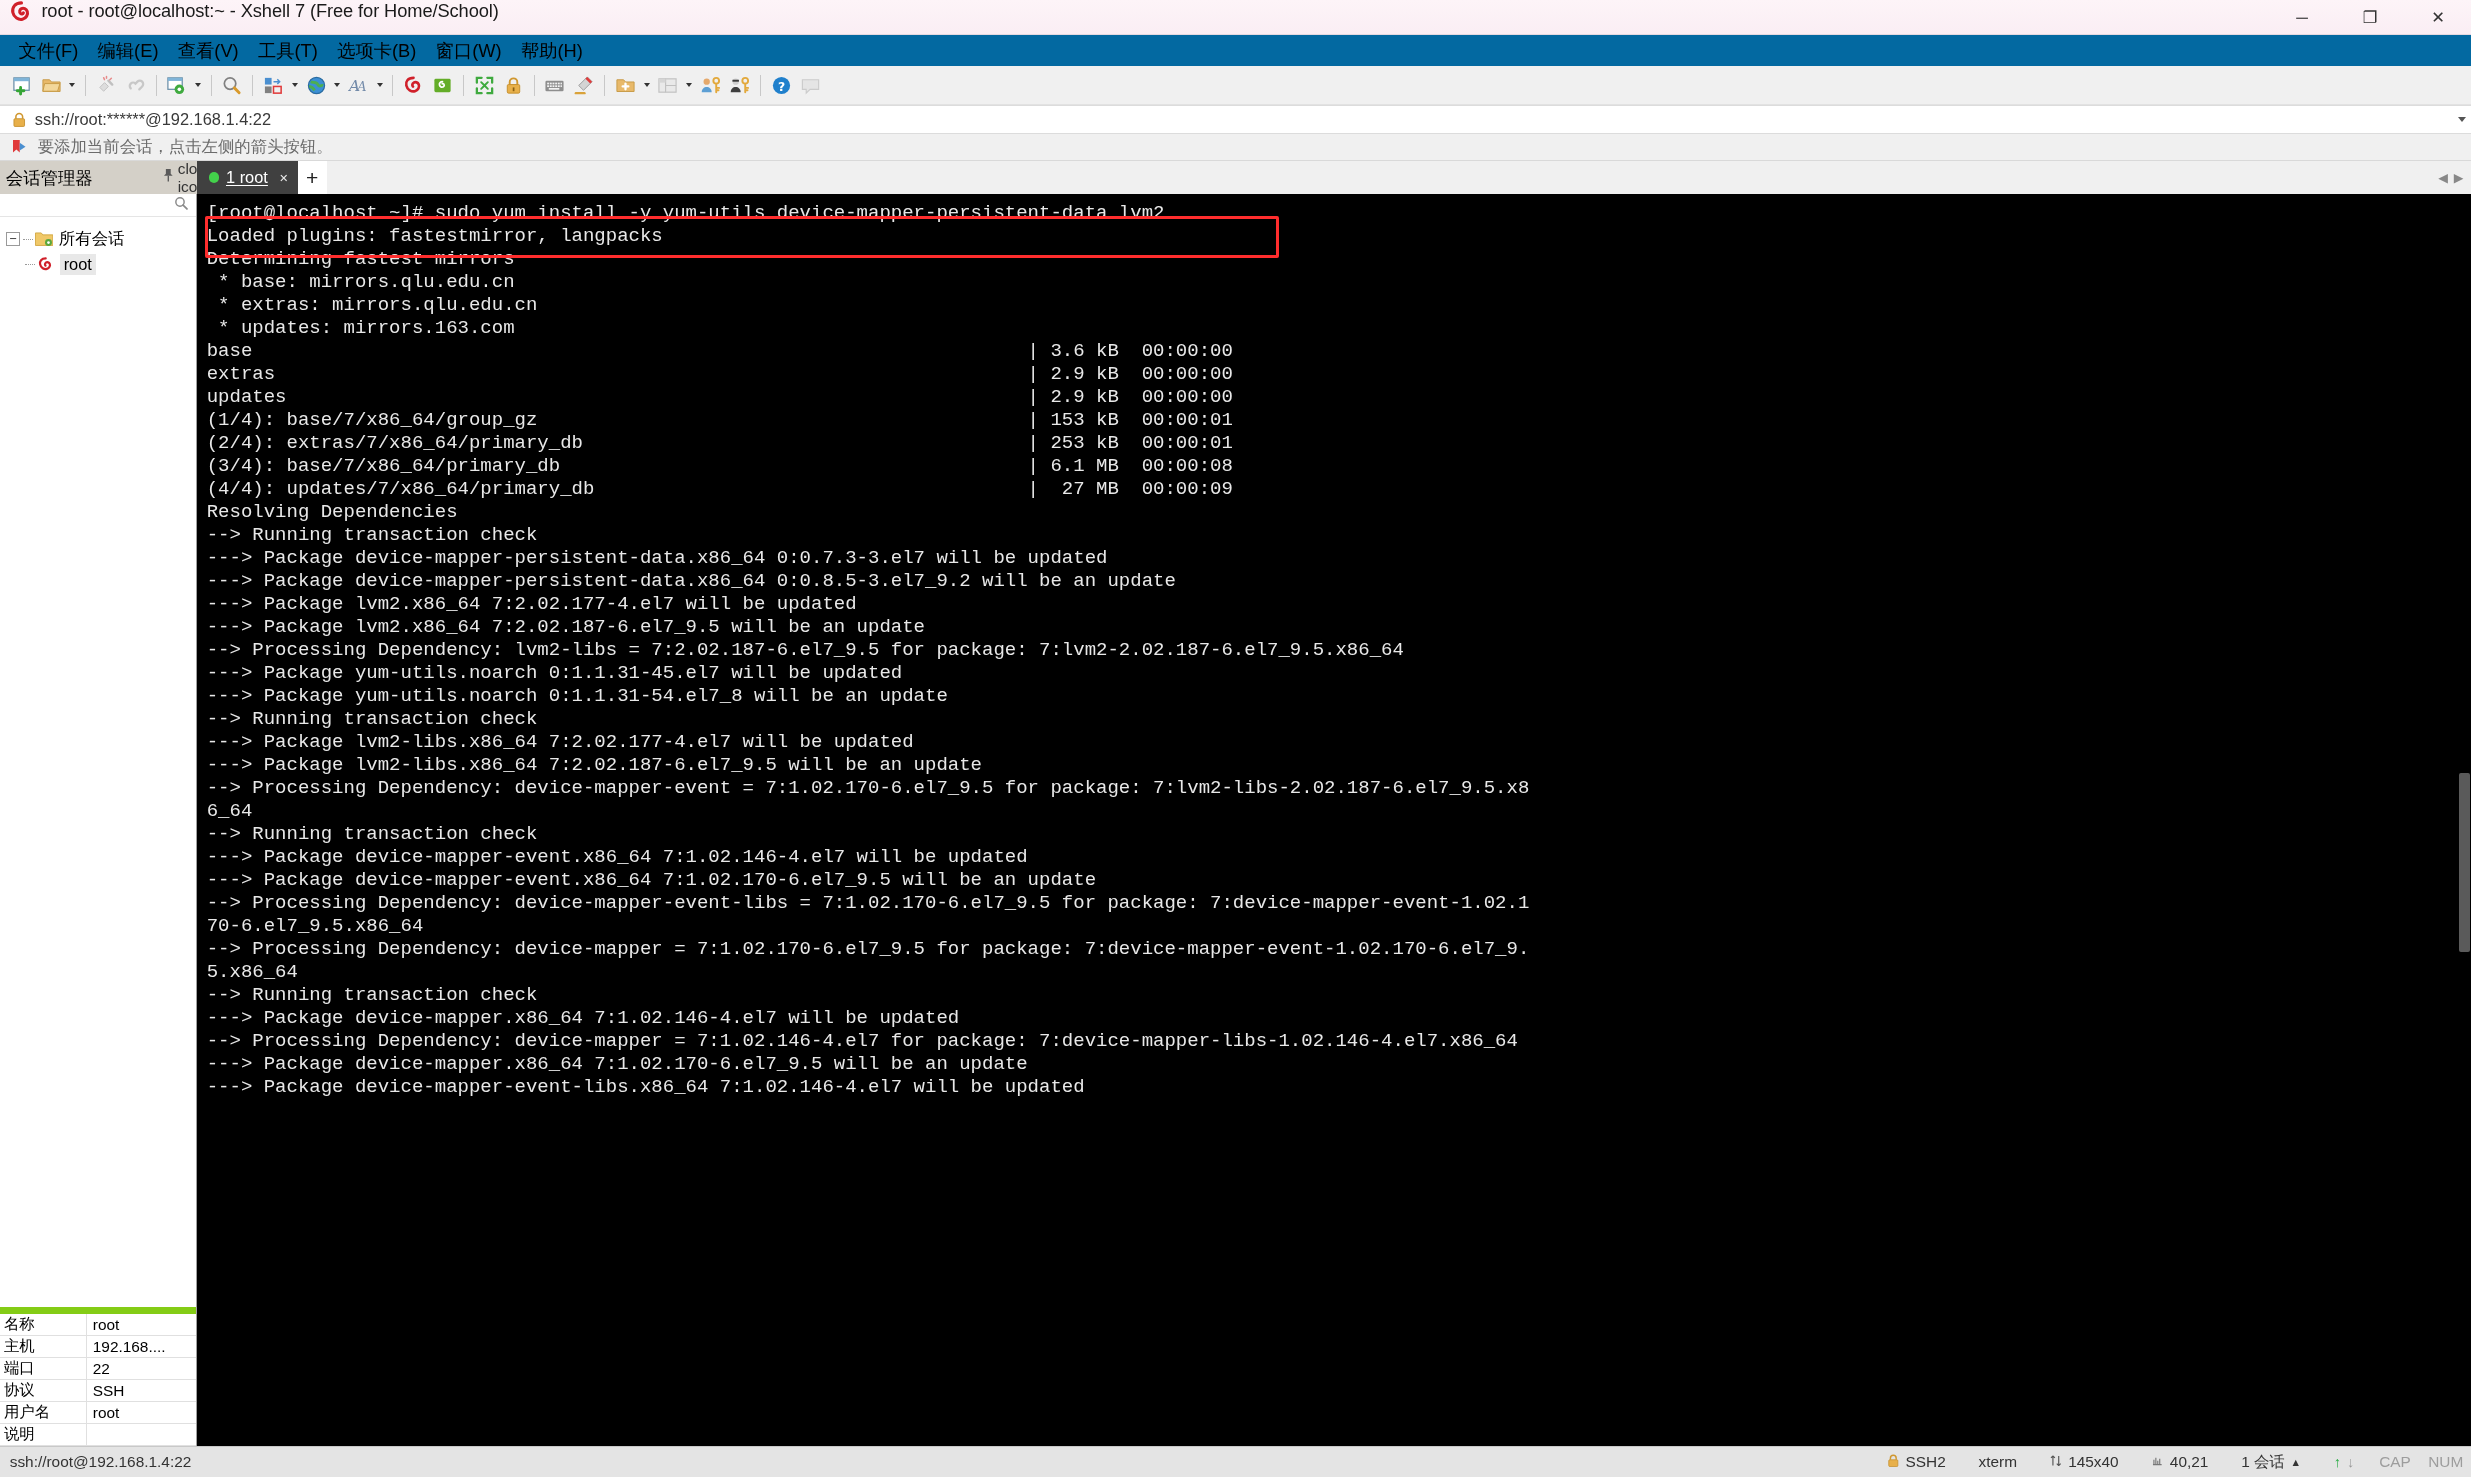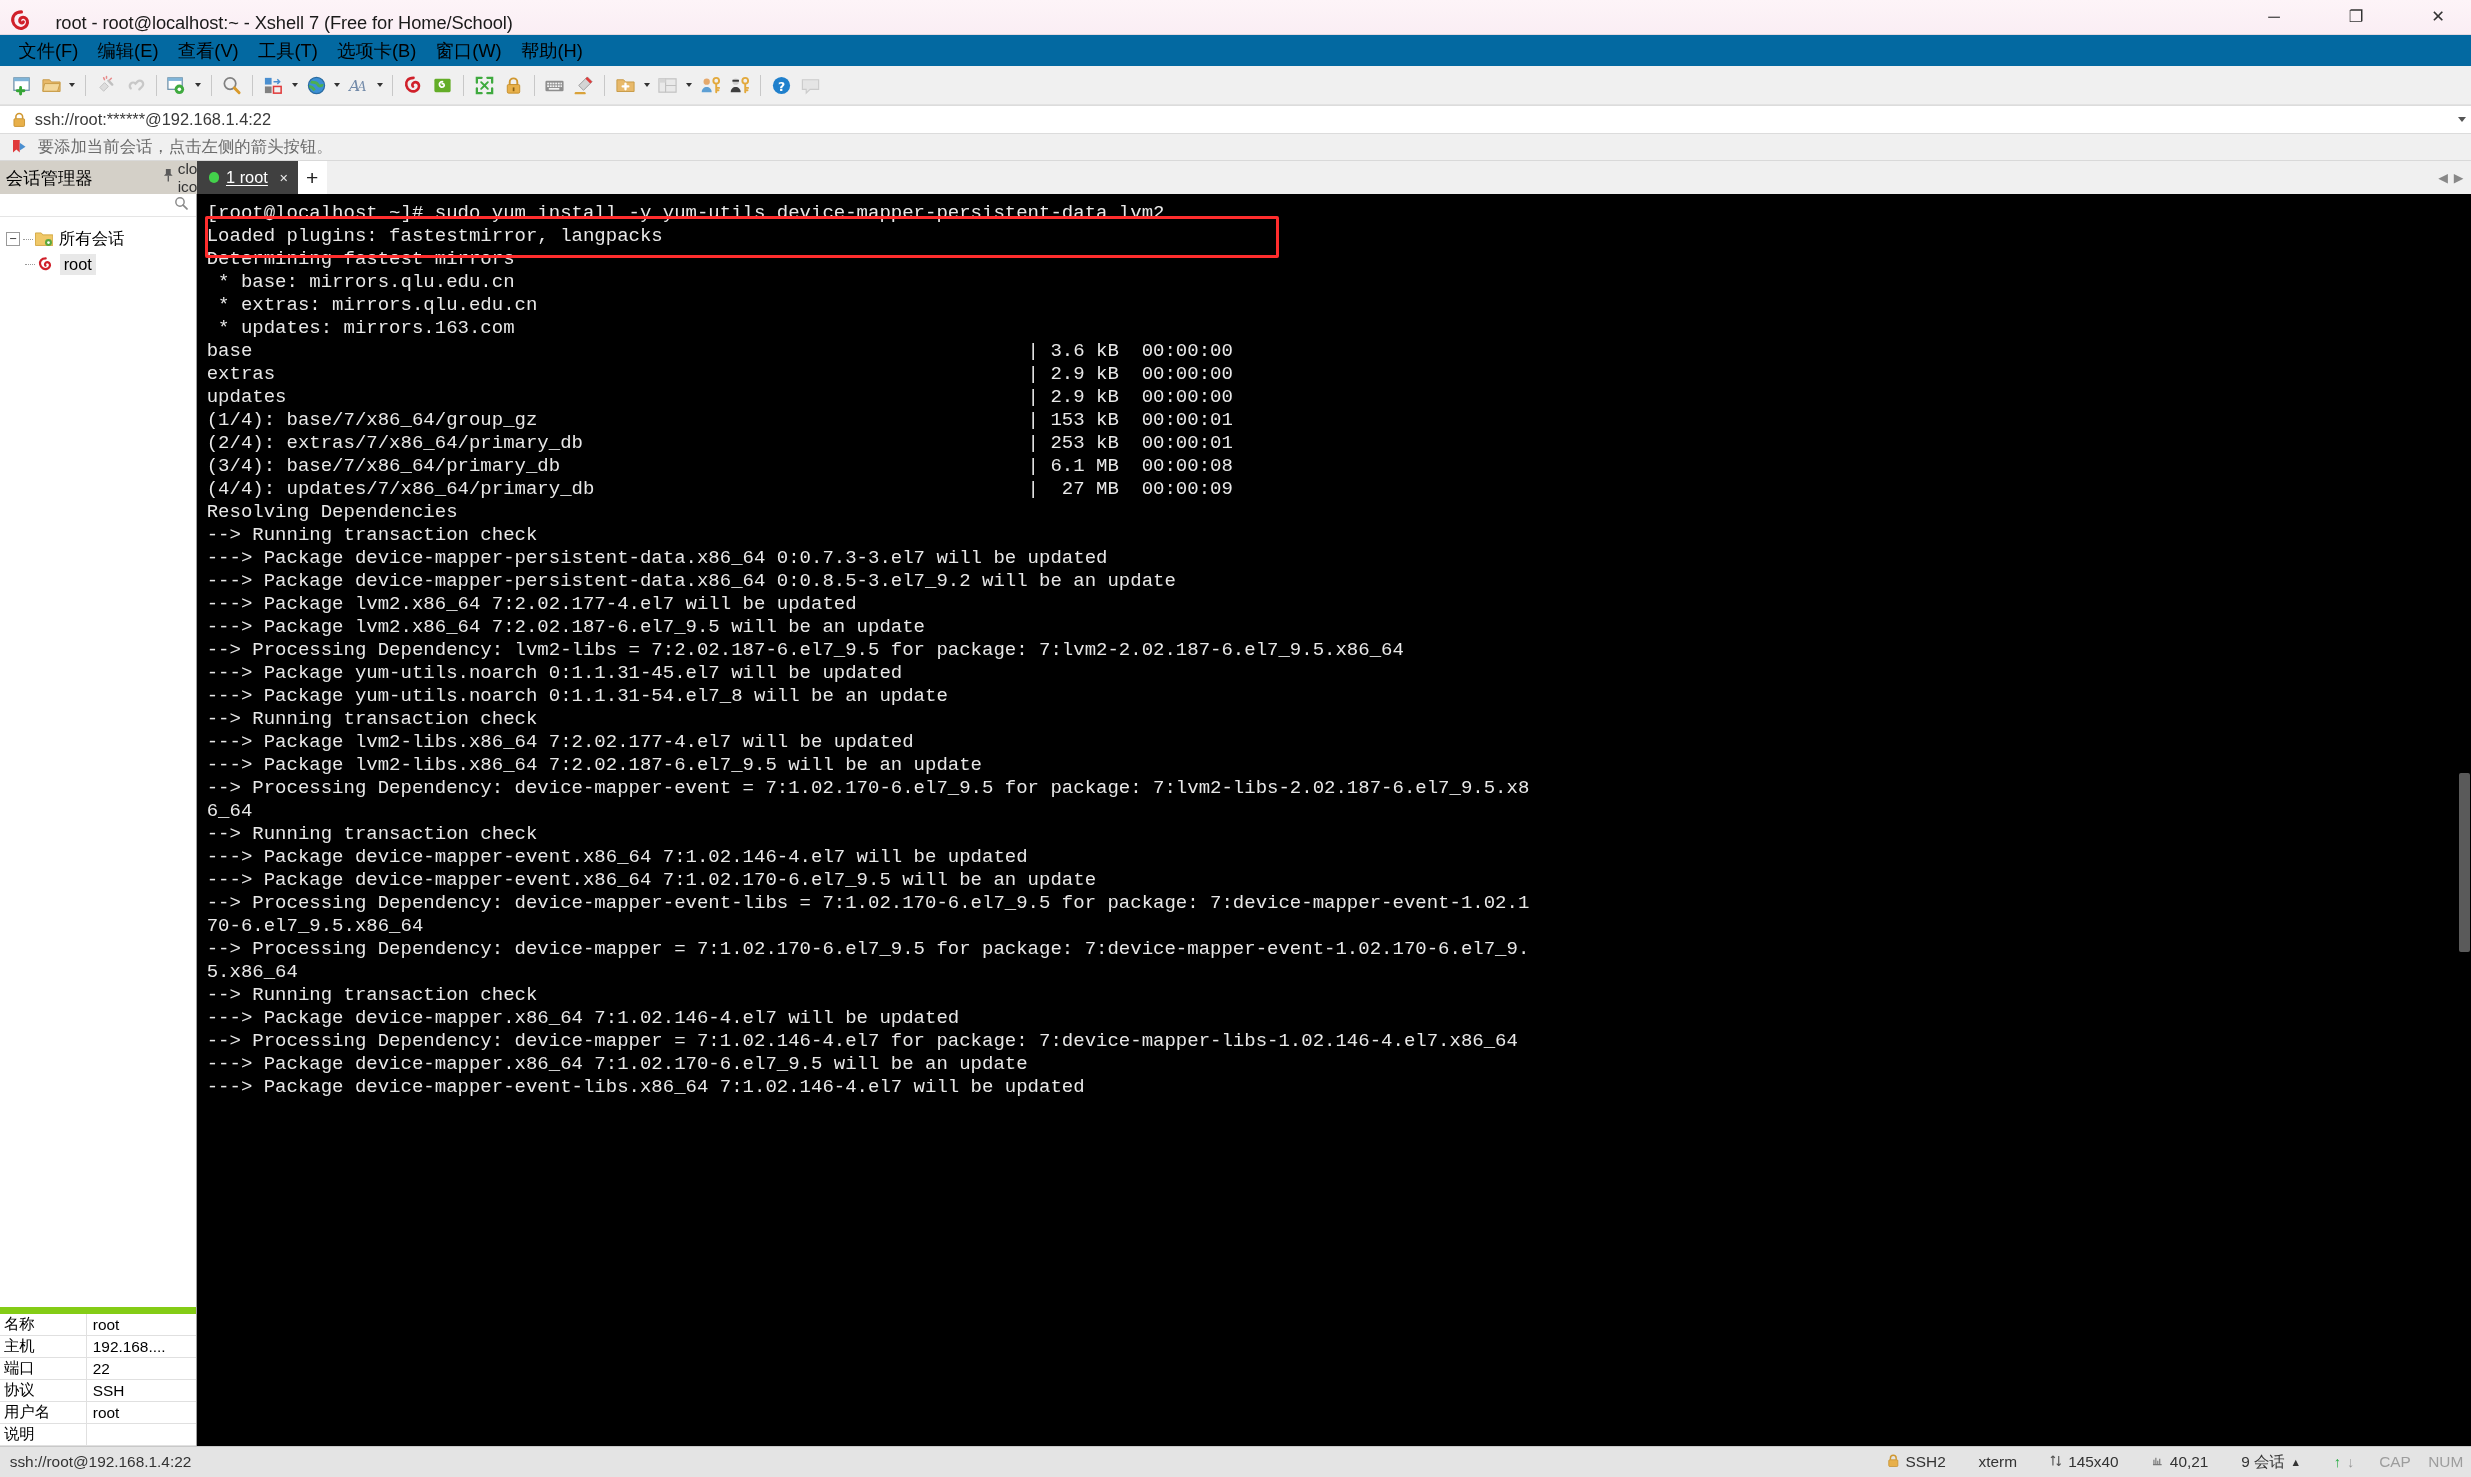--- a/index.html
+++ b/index.html
@@ -8,23 +8,22 @@
     overflow: hidden;
     background: #f0f0f0;
     font-family: "Liberation Sans", sans-serif;
   }
   body { display: flex; flex-direction: column; }
 
   
   .titlebar {
     height: 35px; flex: 0 0 35px;
     background: linear-gradient(to bottom, #fdf4f8 0%, #faeef4 100%);
-    display: flex; align-items: flex-end;
+    display: flex; align-items: flex-start;
     border-bottom: 1px solid #e4d9e0;
-    gap: 14px;
   }
   .titlebar-icon {
     width: 25px; height: 25px; margin-left: 8.7px; margin-right: 7.7px;
     flex: 0 0 25px; position: relative;
   }
   .titlebar-text {
     font-size: 18.3px; color: #1a1a1a; white-space: nowrap;
     letter-spacing: -0.1px;
   }
   .titlebar-spacer { flex: 1 1 auto; }
@@ -643,21 +642,21 @@
   </span>
   <span class="sb-item">
     <span>
       <svg width="12.6" height="13.5" viewBox="0 0 13 14">
         <path d="M2 11h9M3 11V6M5 11V4M7 11V7M9 11V5" stroke="#777" stroke-width="1.2"></path>
       </svg>
     </span>
     <span>40,21</span>
   </span>
   <span class="sb-item">
-    <span>9 会话</span>
+    <span>1 会话</span>
     <span class="sb-caret">▲</span>
   </span>
   <span class="sb-item">
     <span class="sb-up">↑</span>
     <span class="sb-down">↓</span>
   </span>
   <span class="sb-item dim">CAP</span>
   <span class="sb-item dim">NUM</span>
 </div>
 

